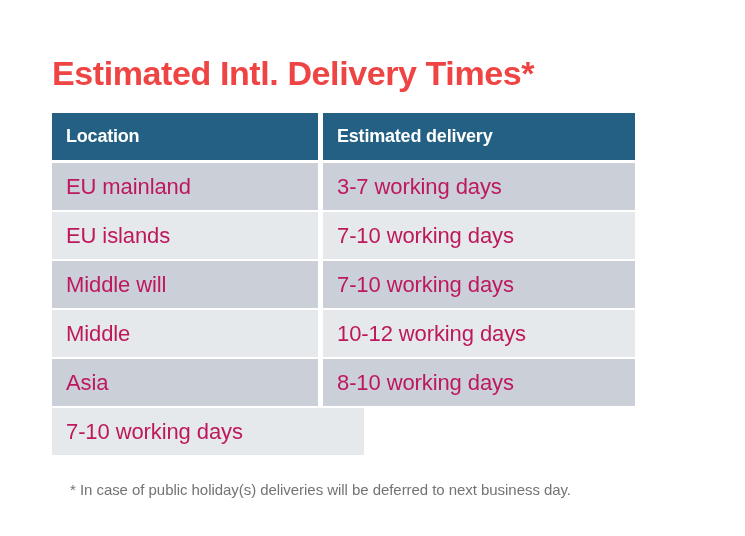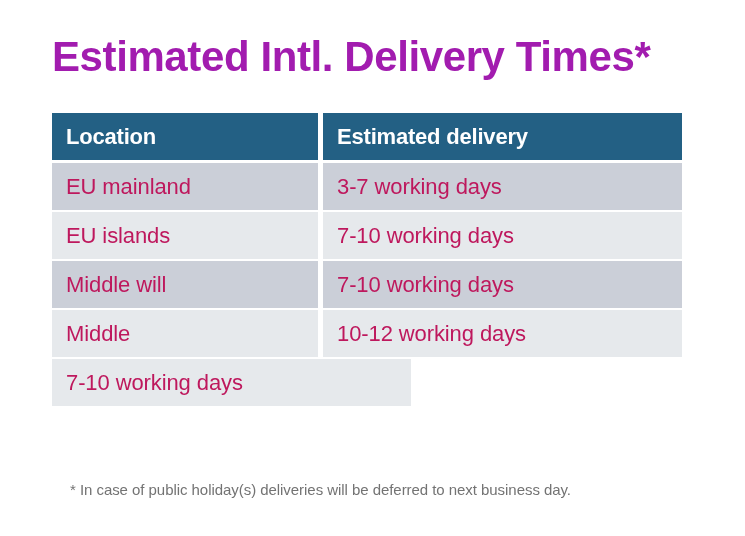--- a/index.html
+++ b/index.html
@@ -19,25 +19,25 @@
     position: relative;
     width: 745px;
     height: 536px;
     background: #ffffff;
   }
 
   
   .title {
     position: absolute;
     left: 52px;
-    top: 36px;
-    font-size: 42px;
+    top: 52px;
+    font-size: 34px;
     font-weight: 700;
     letter-spacing: -0.4px;
-    color: #a21caf;
+    color: #ef4444;
     line-height: 42px;
     white-space: nowrap;
   }
 
   
   .table {
     position: absolute;
     left: 52px;
     top: 113px;
     width: 639px;
@@ -62,29 +62,29 @@
     white-space: nowrap;
     overflow: hidden;
   }
 
   .cell.col-location {
     width: 266px;
     margin-right: 5px;
   }
 
   .cell.col-delivery {
-    width: 359px;
+    width: 312px;
   }
 
   
   .row-header .cell {
     background: #236084;
     color: #ffffff;
     font-weight: 700;
-    font-size: 22px;
+    font-size: 18px;
     letter-spacing: -0.2px;
   }
   .row-header {
     margin-bottom: 3px;
   }
 
   
   .row-odd .cell  { background: #cbcfd8; }
   .row-even .cell { background: #e6e9ec; }
 
@@ -126,20 +126,24 @@
     <div class="row row-odd">
       <div class="cell col-location">Middle will</div>
       <div class="cell col-delivery">7-10 working days</div>
     </div>
 
     <div class="row row-even">
       <div class="cell col-location">Middle</div>
       <div class="cell col-delivery">10-12 working days</div>
     </div>
 
+    <div class="row row-odd">
+      <div class="cell col-location">Asia</div>
+      <div class="cell col-delivery">8-10 working days</div>
+    </div>
 
     <div class="row row-even">
       <div class="cell col-delivery">7-10 working days</div>
     </div>
 
   </div>
 
   <div class="footnote">* In case of public holiday(s) deliveries will be deferred to next business day.</div>
 
 </div>

